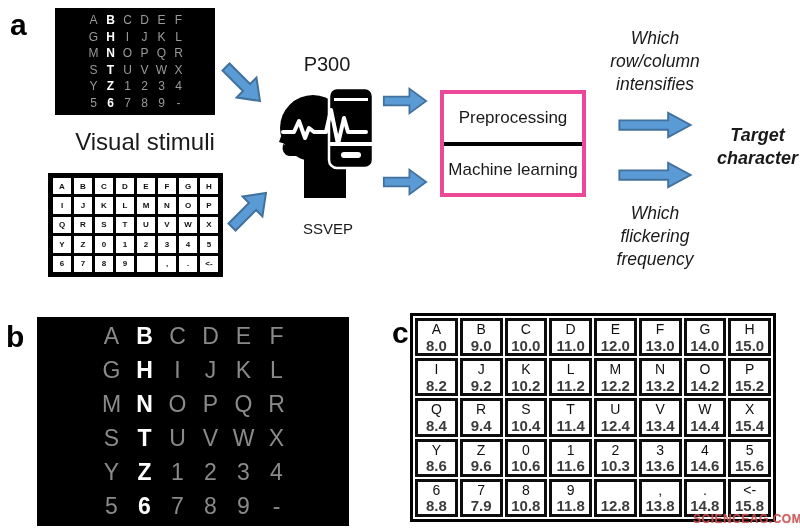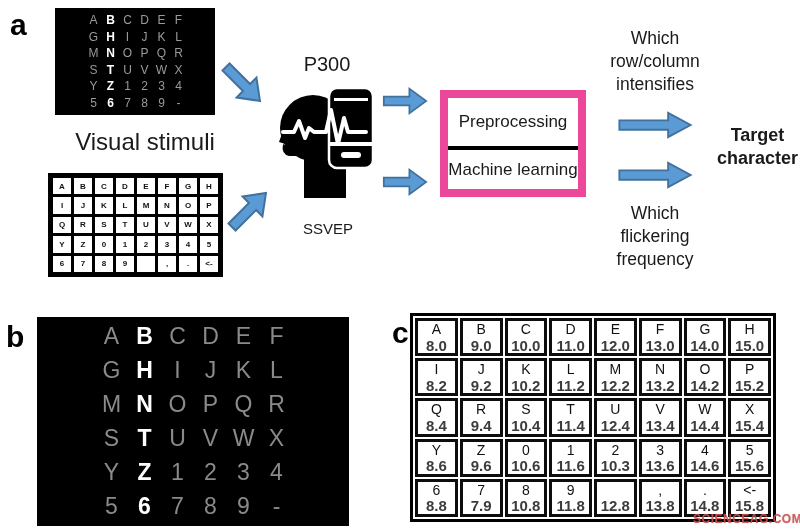--- a/index.html
+++ b/index.html
@@ -15,23 +15,23 @@
                    font-size:12px;color:#9a9a9a;}
   .p300a-grid span.hi{color:#fff;font-weight:bold;}
   
   .miniKB{background:#000;padding:5px;display:grid;grid-template-columns:repeat(8,1fr);
           gap:3px;box-sizing:border-box;}
   .miniKB span{background:#fff;color:#111;display:flex;align-items:center;justify-content:center;
                font-size:8px;font-weight:600;}
   .lbl{color:#1a1a1a;}
   .center{text-align:center;}
   .bold{font-weight:bold;}
-  .prelines{white-space:pre-line;}
+  .prelines{white-space:pre-line;font-style:italic;}
   
-  .pipebox{border:8px solid #ec4899;background:#fff;box-sizing:border-box;display:flex;flex-direction:column;}
+  .pipebox{border:4px solid #ec4899;background:#fff;box-sizing:border-box;display:flex;flex-direction:column;}
   .pipebox .cell{display:flex;align-items:center;justify-content:center;font-size:17px;color:#1a1a1a;
                  text-align:center;line-height:1.12;}
   .pipebox .cell.top{height:48px;border-bottom:4px solid #000;}
   .pipebox .cell.bot{flex:1;}
   
   .pbgrid{position:absolute;left:58px;top:2px;display:grid;
           grid-template-columns:repeat(6,33px);grid-auto-rows:34px;}
   .pbgrid span{display:flex;align-items:center;justify-content:center;
                font-size:23px;color:#8a8a8a;}
   .pbgrid span.hi{color:#ffffff;font-weight:bold;}

